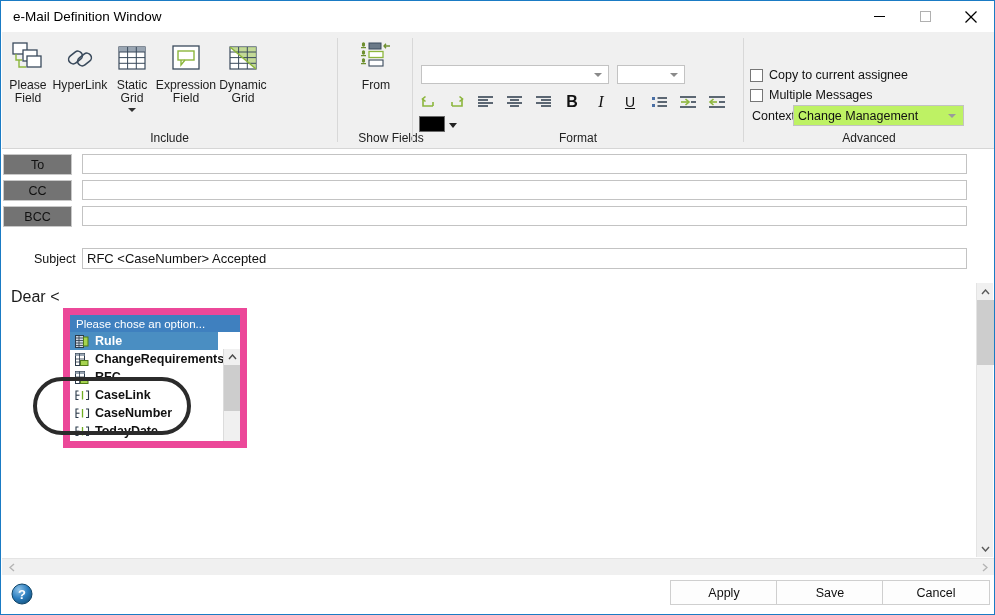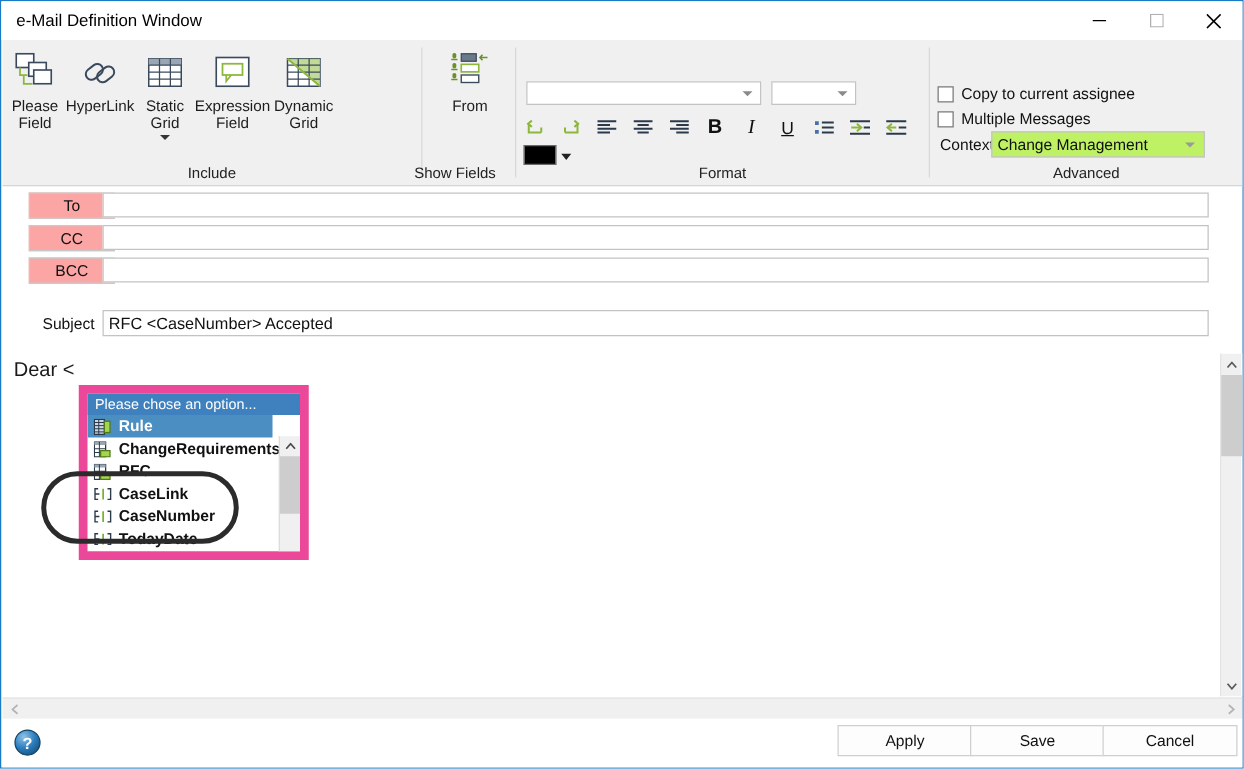--- a/index.html
+++ b/index.html
@@ -154,22 +154,22 @@
     border-left: 4px solid transparent;
     border-right: 4px solid transparent;
     border-top: 4px solid #9a9a9a;
   }
 
   
   .addr-btn {
     position: absolute;
     height: 21px;
     width: 69px;
-    left: 22px;
-    background: #fca5a5;
+    left: 2px;
+    background: #737373;
     border: 1px solid #c8c8c8;
     box-sizing: border-box;
     display: flex; align-items: center; justify-content: center;
     font-size: 12.5px; color: #111;
     cursor: default;
   }
   .addr-input {
     position: absolute;
     left: 81px;
     width: 885px;
@@ -471,21 +471,21 @@
       </div>
       <div class="rib-cap">
         <span>Dynamic</span><br>
         <span>Grid</span>
       </div>
     </div>
 
 
     <div class="rib-sep" style="left:335px;"></div>
 
-    <div class="rib-group" style="left:325px; width:74px;">
+    <div class="rib-group" style="left:352px; width:74px;">
       <div class="rib-label">Show Fields</div>
     </div>
 
     <div class="rib-item" style="left:350px; width:48px;">
       <div class="rib-ico">
         <svg width="38" height="32" viewBox="0 0 38 32">
           <g fill="#6e8f2f">
             <path d="M4 5 h5 v1.2 h-5z M5 2.5 a1.6 1.6 0 1 1 3 0 a1.6 1.6 0 1 1 -3 0z"></path>
             <path d="M4 13 h5 v1.2 h-5z M5 10.5 a1.6 1.6 0 1 1 3 0 a1.6 1.6 0 1 1 -3 0z"></path>
             <path d="M4 21 h5 v1.2 h-5z M5 18.5 a1.6 1.6 0 1 1 3 0 a1.6 1.6 0 1 1 -3 0z"></path>

